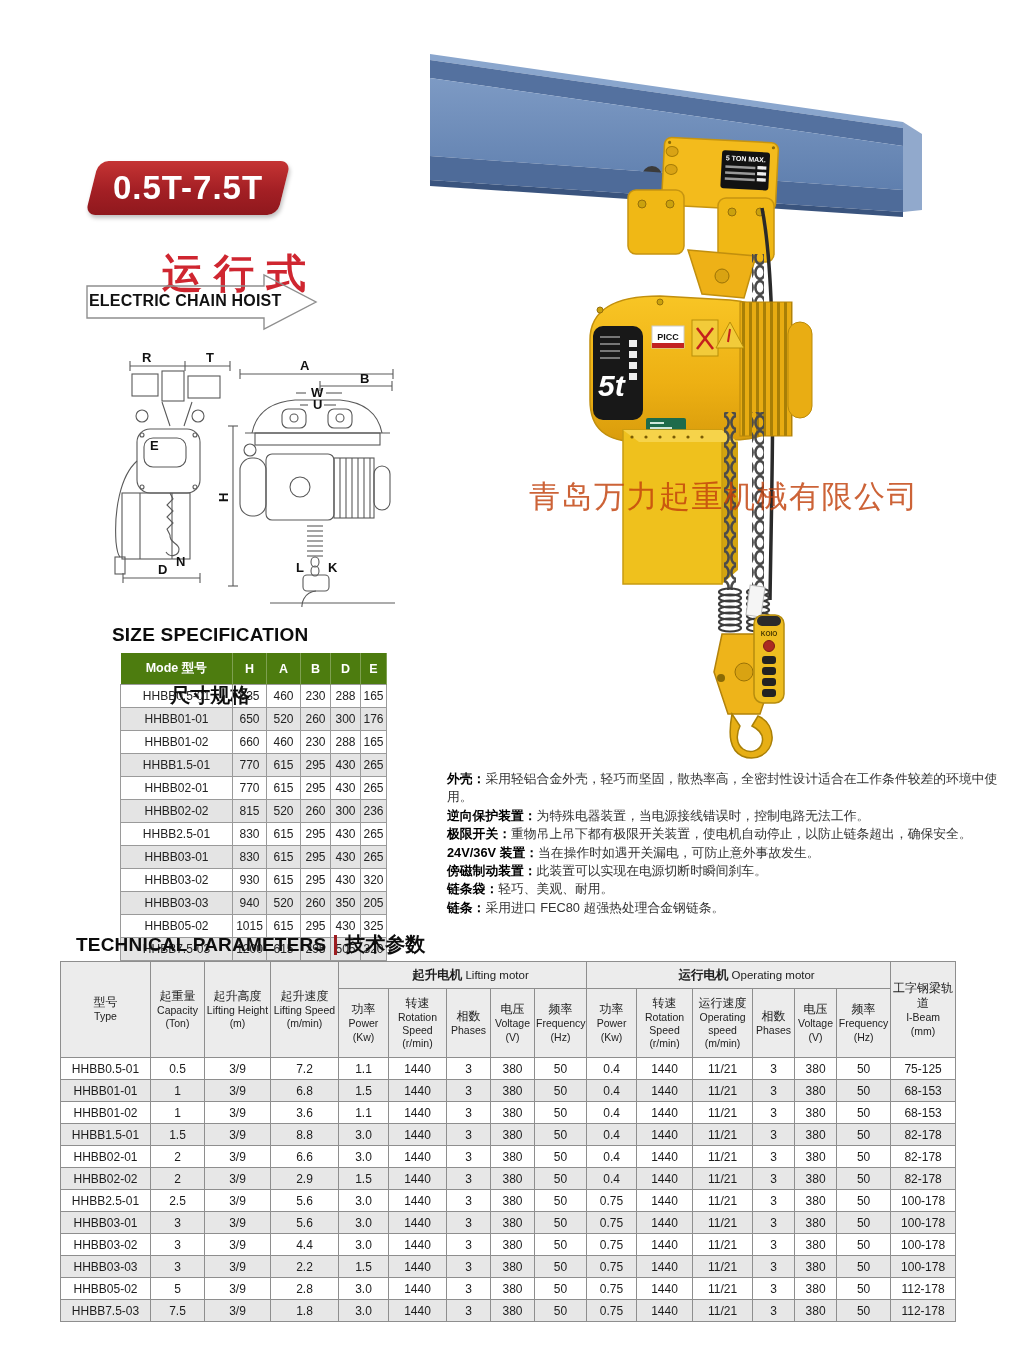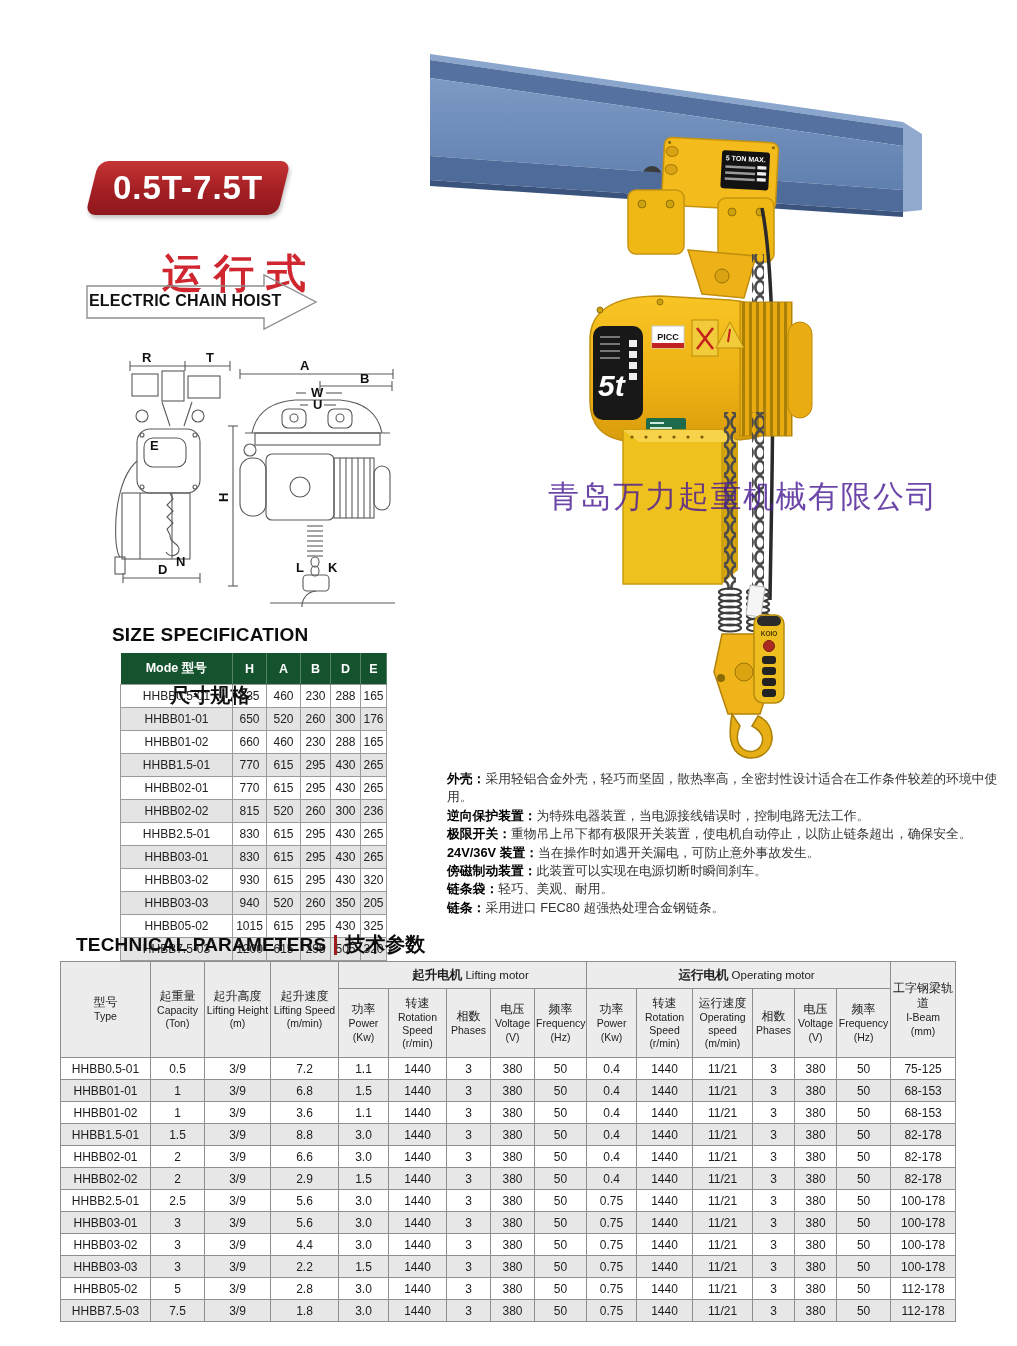--- a/index.html
+++ b/index.html
@@ -23,21 +23,21 @@
   .section-title{position:absolute;display:flex;align-items:center;gap:8px;}
   .section-title .en{font-size:19px;font-weight:800;color:#0d0d0d;letter-spacing:.2px;}
   .section-title .bar{width:3px;height:20px;background:#9c1c20;}
   .section-title .zh{font-size:20px;font-weight:bold;color:#0d0d0d;}
   #size-title{left:112px;top:624px;flex-direction:column;}
   #tech-title{left:76px;top:931px;}
 
   
   .size-table{position:absolute;left:120px;top:653px;width:266px;border-collapse:collapse;
        table-layout:fixed;text-align:center;font-size:12px;color:#222;}
-  .size-table th{background:#14532d;color:#fff;font-weight:bold;height:29px;font-size:12.5px;
+  .size-table th{background:#4d7c0f;color:#fff;font-weight:bold;height:29px;font-size:12.5px;
        border-right:1px solid rgba(255,255,255,.28);}
   .size-table td{height:20px;border:1px solid #9a9a9a;font-size:12px;}
   .size-table tr.alt td{background:#e4e4e4;}
 
   
   .features{position:absolute;left:447px;top:770px;width:560px;font-size:12.8px;
        line-height:18.4px;color:#333;}
   .features b{color:#000;}
 
   
@@ -48,21 +48,21 @@
   .tech-table .group-th{height:26px;font-size:12.5px;}
   .tech-table .group-th .g-zh{font-weight:bold;}
   .tech-table .group-th .g-en{font-size:11.5px;}
   .tech-table .col-th{height:64px;font-size:12px;line-height:1.25;padding:2px 1px;vertical-align:middle;}
   .tech-table .col-th .h-en{font-size:10.5px;color:#222;}
   .tech-table td{height:21px;font-size:12px;background:#fff;}
   .tech-table tr.alt td{background:#e7e7e7;}
 
   
   .photo{position:absolute;left:430px;top:40px;width:575px;height:730px;}
-  .watermark{position:absolute;left:548px;top:476px;font-size:31px;color:#4c1d95;opacity:.82;
+  .watermark{position:absolute;left:529px;top:476px;font-size:31px;color:#c2410c;opacity:.82;
        letter-spacing:1.5px;white-space:nowrap;z-index:6;}
 
   
   .drawing{position:absolute;left:90px;top:345px;width:320px;height:262px;}
   .drawing text{font-size:13px;font-weight:bold;fill:#111;font-family:"Liberation Sans",sans-serif;}
   .photo text{font-family:"Liberation Sans",sans-serif;}
 </style>
 </head>
 <body>
 

